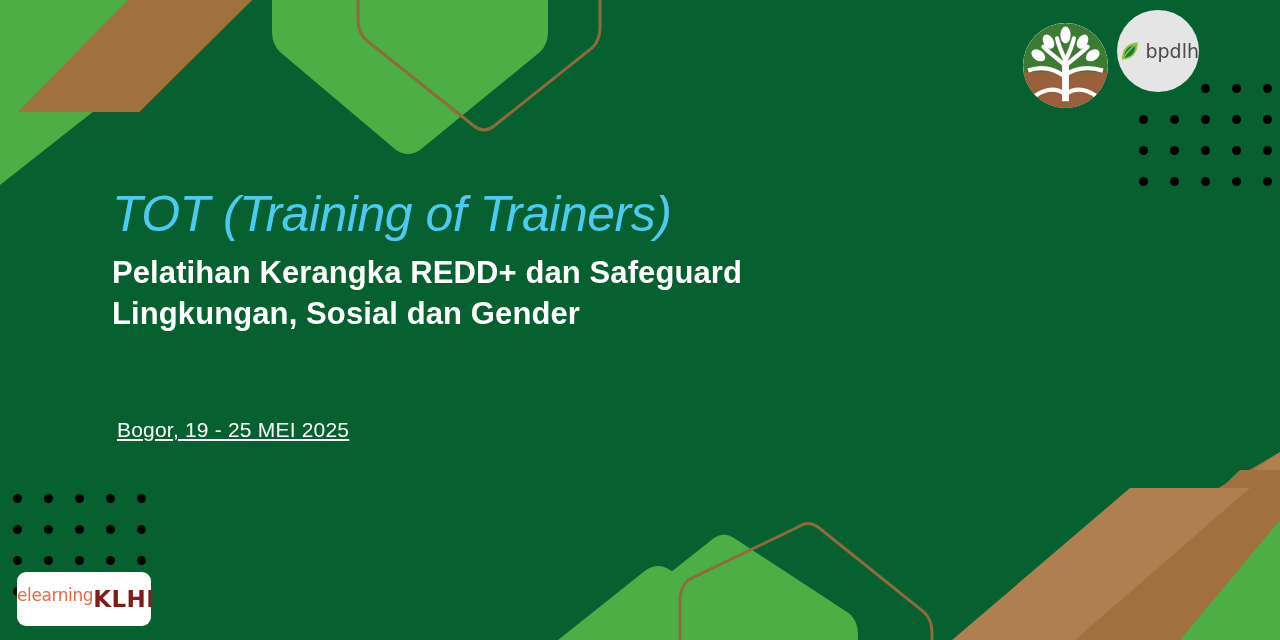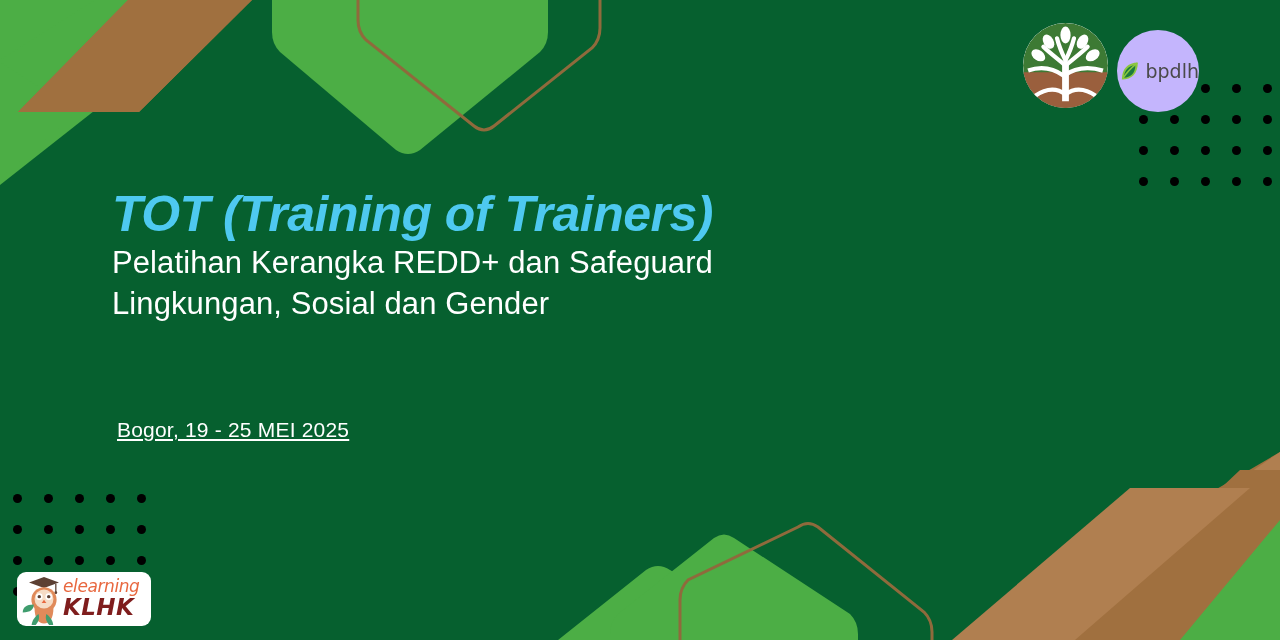--- a/index.html
+++ b/index.html
@@ -35,30 +35,31 @@
   .dot-hidden { visibility:hidden; }
 
   
   #text-block {
     position:absolute;
     left:112px; top:186px;
     width:840px;
   }
   #slide-title {
     font-size:50px;
-    font-weight:bold;
+    font-weight:normal;
     font-style:italic;
     color:#4ec9f0;
     letter-spacing:-0.5px;
     line-height:1.12;
     white-space:nowrap;
   }
   #slide-subtitle {
+    margin-top:10px;
     font-size:31px;
-    font-weight:400;
+    font-weight:700;
     color:#ffffff;
     line-height:1.33;
     letter-spacing:0.1px;
     max-width:730px;
   }
   #slide-date {
     position:absolute;
     left:117px; top:418px;
     font-size:21px;
     color:#ffffff;
@@ -70,24 +71,24 @@
   #logo-klhk-seal {
     position:absolute;
     left:1023px; top:23px;
     width:85px; height:85px;
     border-radius:50%;
     overflow:hidden;
     background:#ffffff;
   }
   #logo-bpdlh {
     position:absolute;
-    left:1117px; top:30px;
+    left:1117px; top:10px;
     width:82px; height:82px;
     border-radius:50%;
-    background:#c4b5fd;
+    background:#e5e5e5;
     display:flex;
     align-items:center;
     justify-content:center;
     gap:4px;
   }
   #bpdlh-text {
     font-size:19px;
     color:#4a4a4a;
     font-family:"DejaVu Sans", sans-serif;
     letter-spacing:0px;
@@ -101,24 +102,23 @@
     width:134px; height:54px;
     background:#ffffff;
     border-radius:9px;
     display:flex;
     align-items:center;
     padding-left:4px;
     overflow:hidden;
   }
   #elearning-words {
     display:flex;
-    flex-direction:column;
+    flex-direction:row;
     justify-content:flex-end;
     margin-left:-4px;
-    font-style:italic;
   }
   #elearning-word-1 {
     font-size:17px;
     color:#e8683f;
     line-height:1;
     letter-spacing:-0.4px;
     font-family:"DejaVu Sans", sans-serif;
   }
   #elearning-word-2 {
     font-size:23px;

